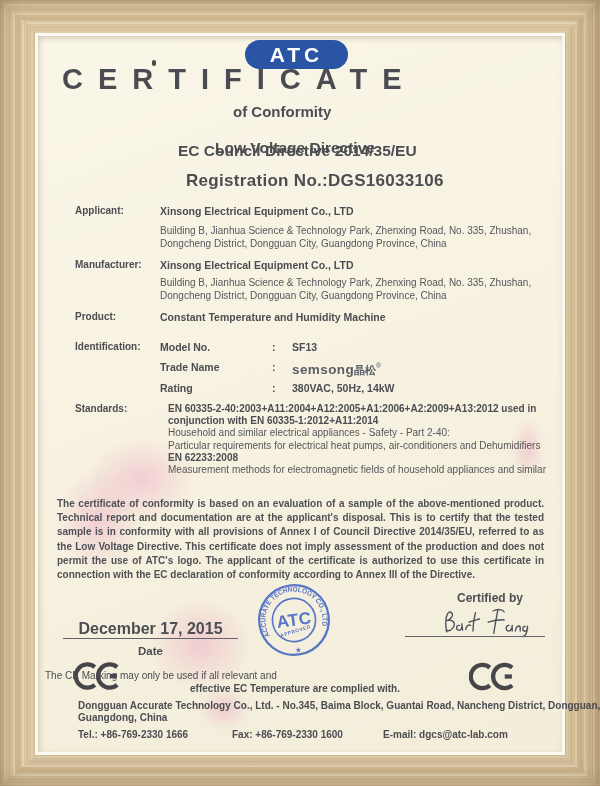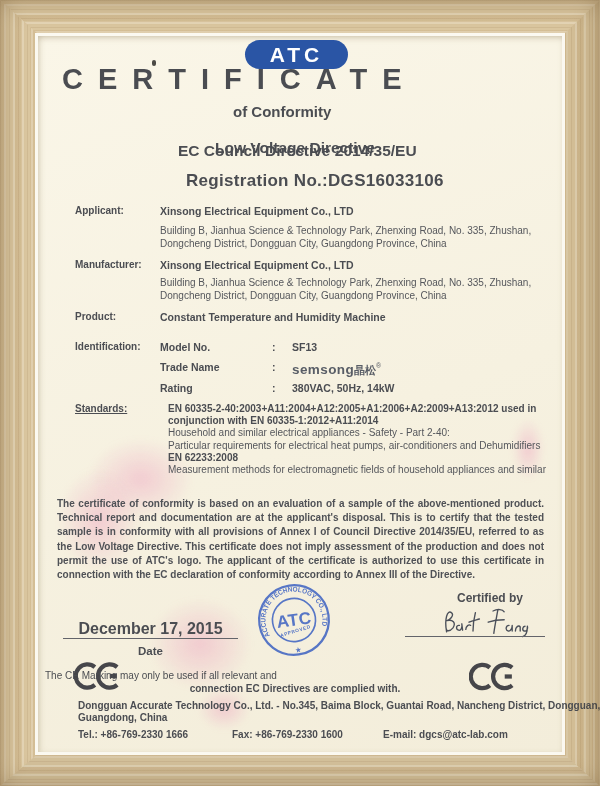--- a/index.html
+++ b/index.html
@@ -127,21 +127,21 @@
     <div class="id-val" style="top:341px;">SF13</div>
 
     <div class="id-name" style="top:361px;">Trade Name</div>
     <div class="id-sep" style="top:361px;">:</div>
     <div style="left:292px;top:360px;"><span class="brand">semsong</span><span class="brand-cjk">晶松</span><span class="brand-reg">®</span></div>
 
     <div class="id-name" style="top:382px;">Rating</div>
     <div class="id-sep" style="top:382px;">:</div>
     <div class="id-val" style="top:382px;">380VAC, 50Hz, 14kW</div>
 
-    <div class="lbl" style="top:403px;text-decoration:underline;">Standards:</div>
+    <div class="lbl" style="top:403px;">Standards:</div>
     <div class="standards-lines">
       <div class="std-line bold">EN 60335-2-40:2003+A11:2004+A12:2005+A1:2006+A2:2009+A13:2012 used in</div>
       <div class="std-line bold">conjunction with EN 60335-1:2012+A11:2014</div>
       <div class="std-line">Household and similar electrical appliances - Safety - Part 2-40:</div>
       <div class="std-line">Particular requirements for electrical heat pumps, air-conditioners and Dehumidifiers</div>
       <div class="std-line bold">EN 62233:2008</div>
       <div class="std-line">Measurement methods for electromagnetic fields of household appliances and similar</div>
     </div>
 
     <div class="declaration">The certificate of conformity is based on an evaluation of a sample of the above-mentioned product. Technical report and documentation are at the applicant's disposal. This is to certify that the tested sample is in conformity with all provisions of Annex I of Council Directive 2014/35/EU, referred to as the Low Voltage Directive. This certificate does not imply assessment of the production and does not permit the use of ATC's logo. The applicant of the certificate is authorized to use this certificate in connection with the EC declaration of conformity according to Annex III of the Directive.</div>
@@ -189,21 +189,21 @@
     </svg>
     <svg class="ce-right" viewBox="0 0 112 70">
       <g fill="none" stroke="#46464a" stroke-width="9.5">
         <path d="M 46.7 15.1 A 26 26 0 1 0 46.7 54.9"></path>
         <path d="M 96.7 15.1 A 26 26 0 1 0 96.7 54.9"></path>
         <path d="M 80 35 L 96 35"></path>
       </g>
     </svg>
 
     <div class="notice1">The CE Marking may only be used if all relevant and</div>
-    <div class="notice2">connection EC Directives are complied with.</div>
+    <div class="notice2">effective EC Temperature are complied with.</div>
     <div class="f-addr1">Dongguan Accurate Technology Co., Ltd. - No.345, Baima Block, Guantai Road, Nancheng District, Dongguan,</div>
     <div class="f-addr2">Guangdong, China</div>
     <div class="f-tel">Tel.: +86-769-2330 1666</div>
     <div class="f-fax">Fax: +86-769-2330 1600</div>
     <div class="f-email">E-mail: dgcs@atc-lab.com</div>
   </div>
 
   <div class="vignette"></div>
 </div>
 

